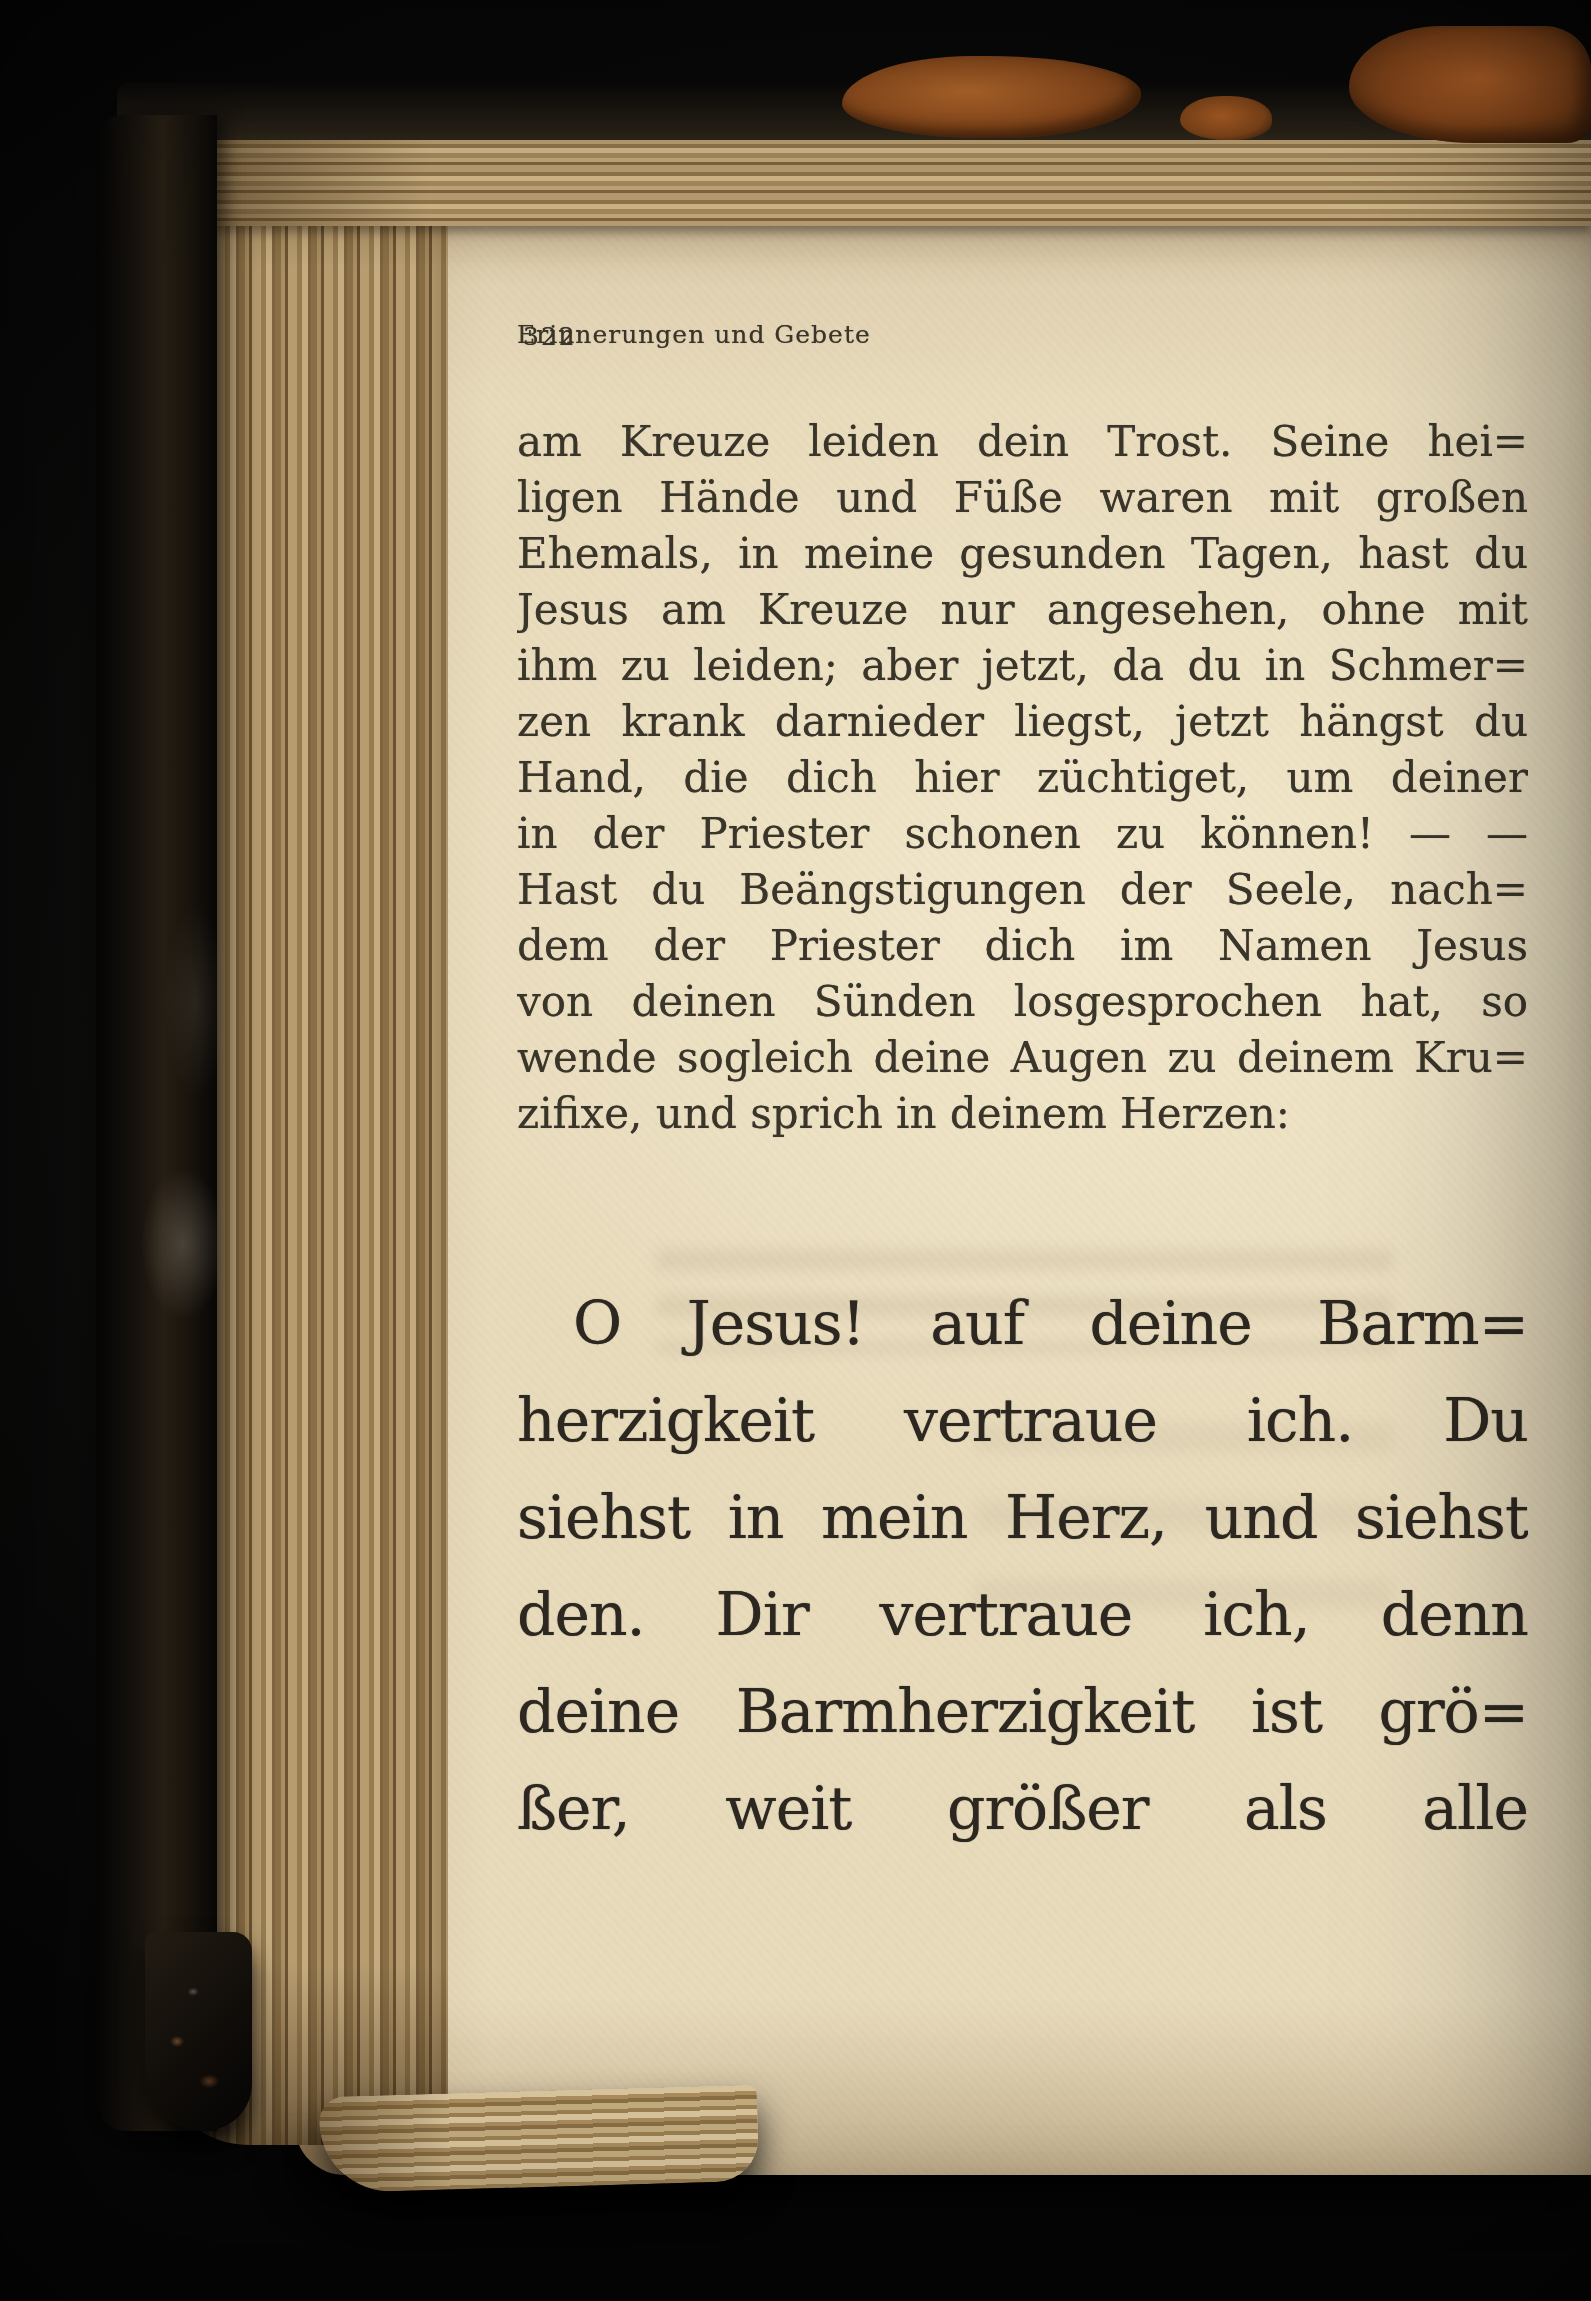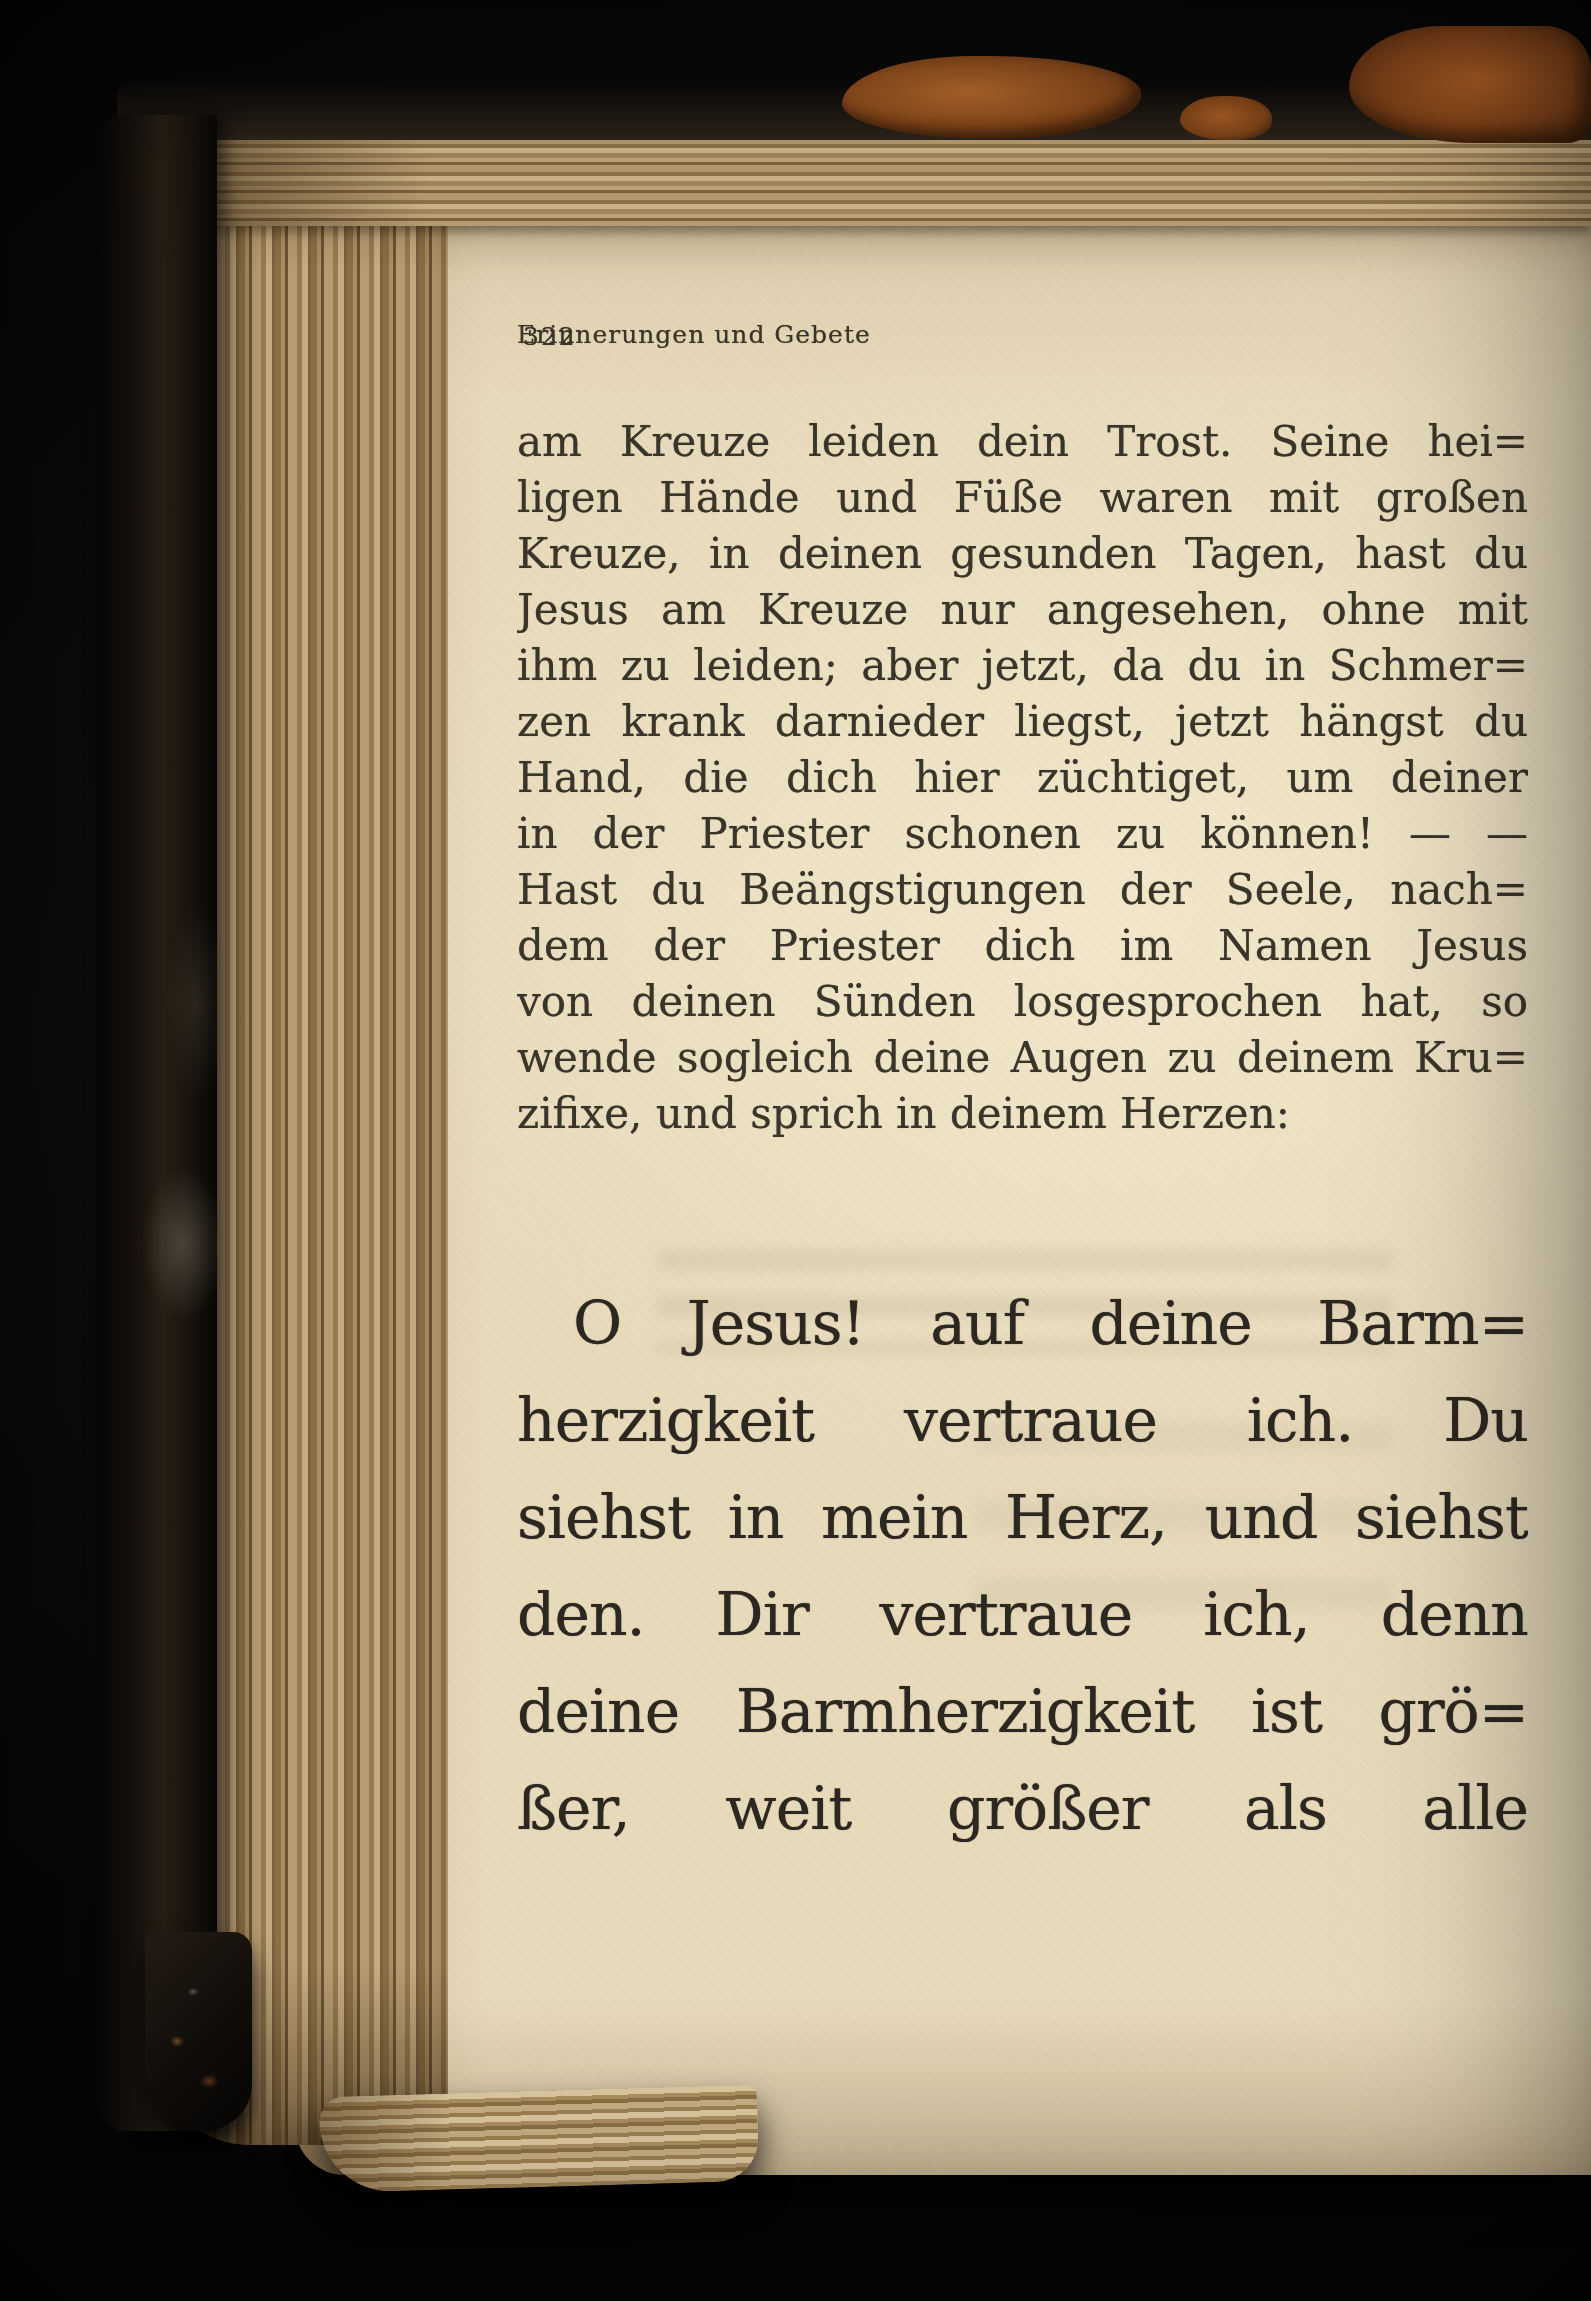--- a/index.html
+++ b/index.html
@@ -166,21 +166,21 @@
   <div class="text-layer">
 
     <div class="header-row">
       <span class="page-number">322</span>
       <div class="header-title">Erinnerungen und Gebete</div>
     </div>
 
     <div class="body-block">
       <div class="line">am Kreuze leiden dein Trost. Seine hei=</div>
       <div class="line">ligen Hände und Füße waren mit großen</div>
-      <div class="line">Kreuze, in deinen gesunden Tagen, hast du</div>
+      <div class="line">Ehemals, in meine gesunden Tagen, hast du</div>
       <div class="line">Jesus am Kreuze nur angesehen, ohne mit</div>
       <div class="line">ihm zu leiden; aber jetzt, da du in Schmer=</div>
       <div class="line">zen krank darnieder liegst, jetzt hängst du</div>
       <div class="line">Hand, die dich hier züchtiget, um deiner</div>
       <div class="line">in der Priester schonen zu können! — —</div>
       <div class="line">Hast du Beängstigungen der Seele, nach=</div>
       <div class="line">dem der Priester dich im Namen Jesus</div>
       <div class="line">von deinen Sünden losgesprochen hat, so</div>
       <div class="line">wende sogleich deine Augen zu deinem Kru=</div>
       <div class="line last">zifixe, und sprich in deinem Herzen:</div>

